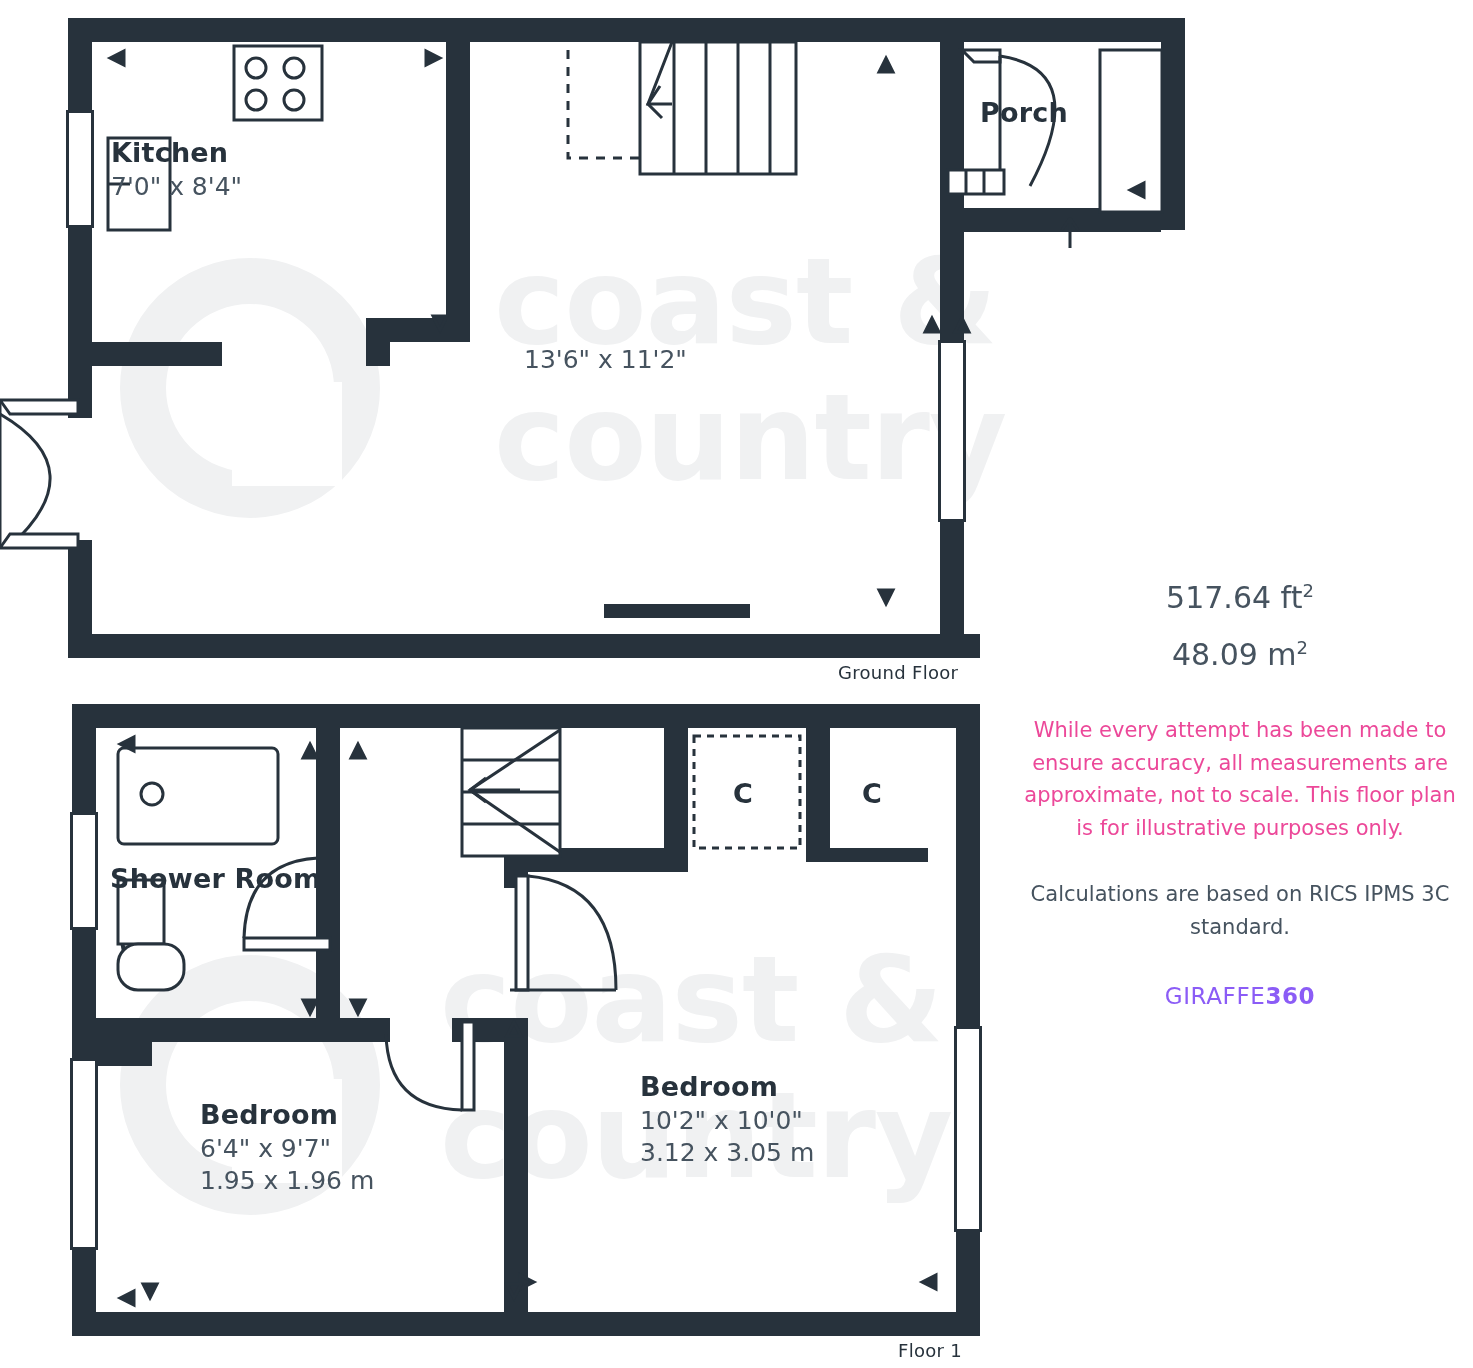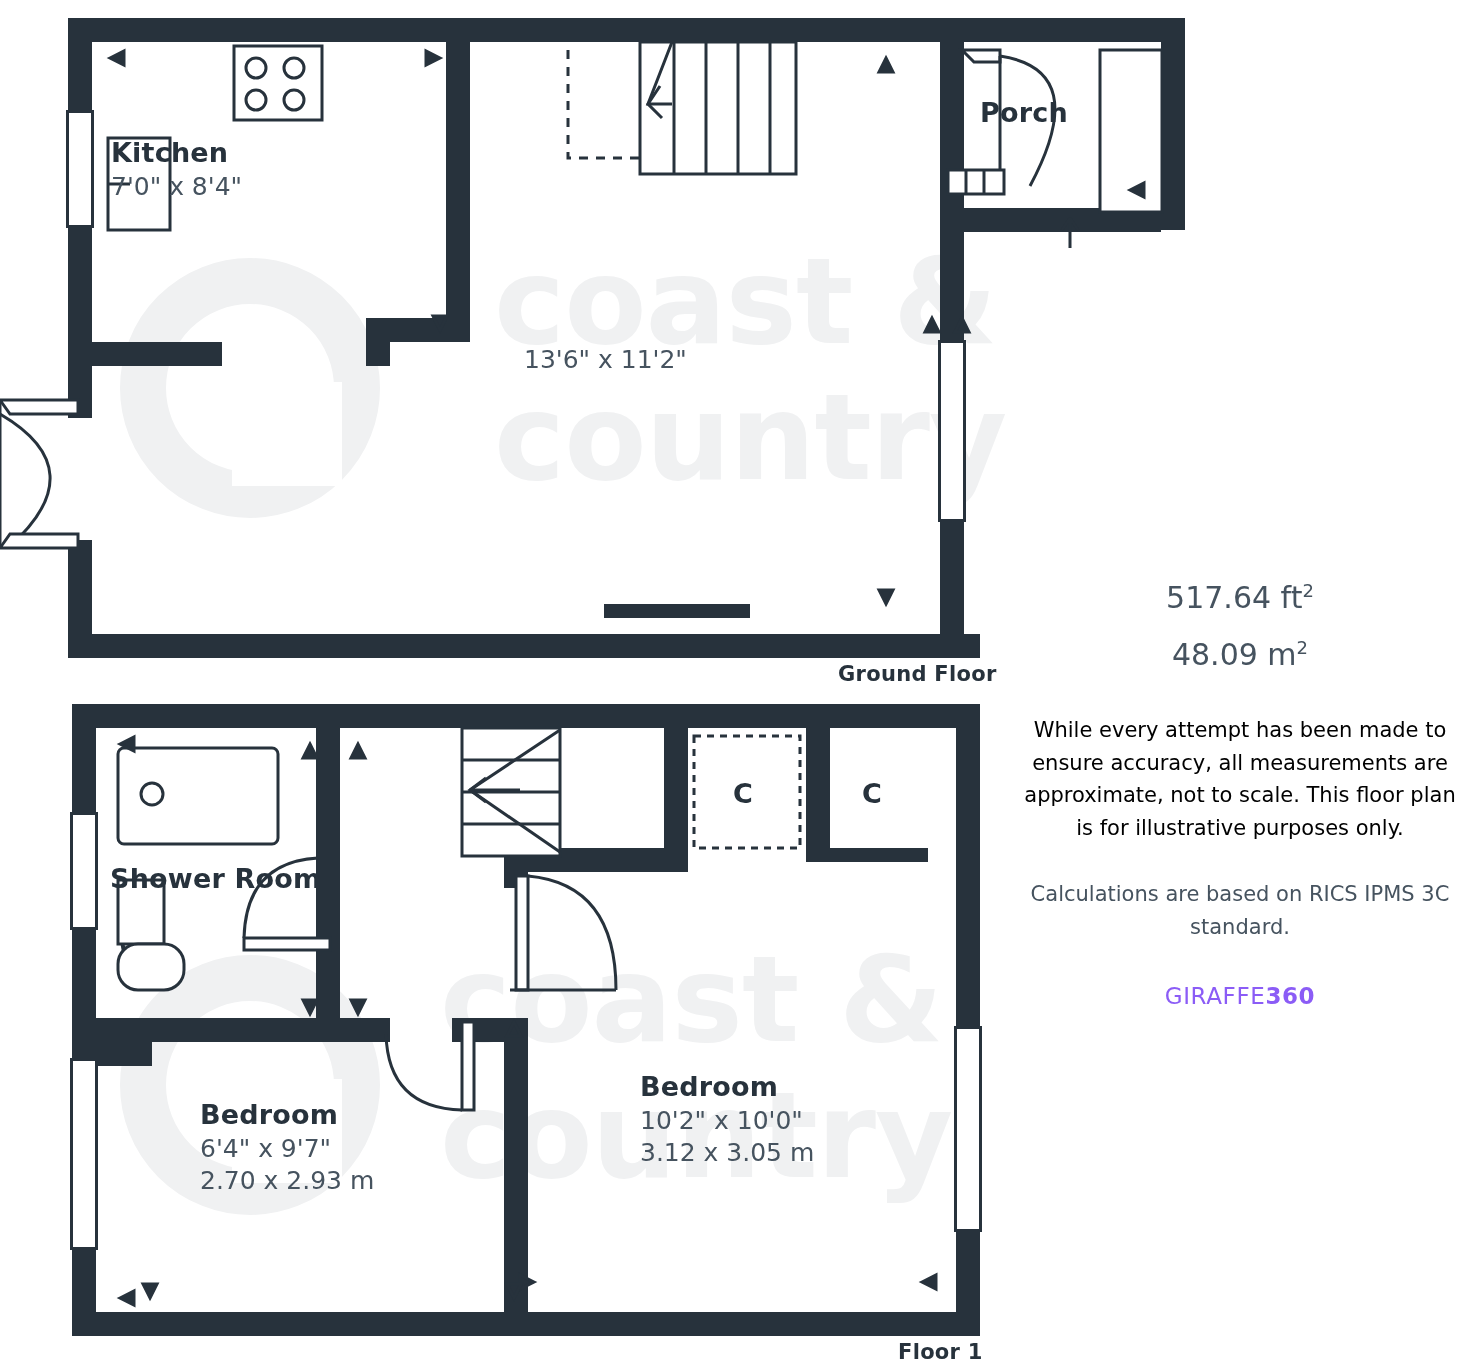--- a/index.html
+++ b/index.html
@@ -42,22 +42,22 @@
     font-weight: bold;
     color: #27323c;
     letter-spacing: .2px;
   }
   .room-dim {
     font-size: 25px;
     color: #46535f;
   }
   .floor-tag {
     position: absolute;
-    font-size: 21px;
-    font-weight: bold;
+    font-size: 18px;
+    font-weight: normal;
     color: #27323c;
     letter-spacing: .3px;
     text-align: center;
   }
   .svg-abs {
     position: absolute;
     left: 0; top: 0;
     overflow: visible;
     pointer-events: none;
   }
@@ -105,21 +105,21 @@
     text-align: center;
     font-size: 30px;
     color: #46535f;
     margin-top: 22px;
   }
   .panel-area sup { font-size: 18px; }
   .panel-note {
     text-align: center;
     font-size: 21px;
     line-height: 1.55;
-    color: #000000;
+    color: #ec4899;
     margin-top: 42px;
   }
   .panel-note2 {
     text-align: center;
     font-size: 21px;
     line-height: 1.55;
     color: #46535f;
     margin-top: 34px;
   }
   .brand {
@@ -325,21 +325,21 @@
     <div class="cupboard" style="left:733px; top:778px;">C</div>
     <div class="cupboard" style="left:862px; top:778px;">C</div>
 
     <div class="room-label" style="left:110px; top:862px; width:240px;">
       <div class="room-name">Shower Room</div>
     </div>
 
     <div class="room-label" style="left:200px; top:1098px; width:210px;">
       <div class="room-name">Bedroom</div>
       <div class="room-dim">6'4" x 9'7"</div>
-      <div class="room-dim">2.70 x 2.93 m</div>
+      <div class="room-dim">1.95 x 1.96 m</div>
     </div>
 
     <div class="room-label" style="left:640px; top:1070px; width:234px;">
       <div class="room-name">Bedroom</div>
       <div class="room-dim">10'2" x 10'0"</div>
       <div class="room-dim">3.12 x 3.05 m</div>
     </div>
 
     <div class="floor-tag" style="left:898px; top:1340px;">Floor 1</div>
   </div>

